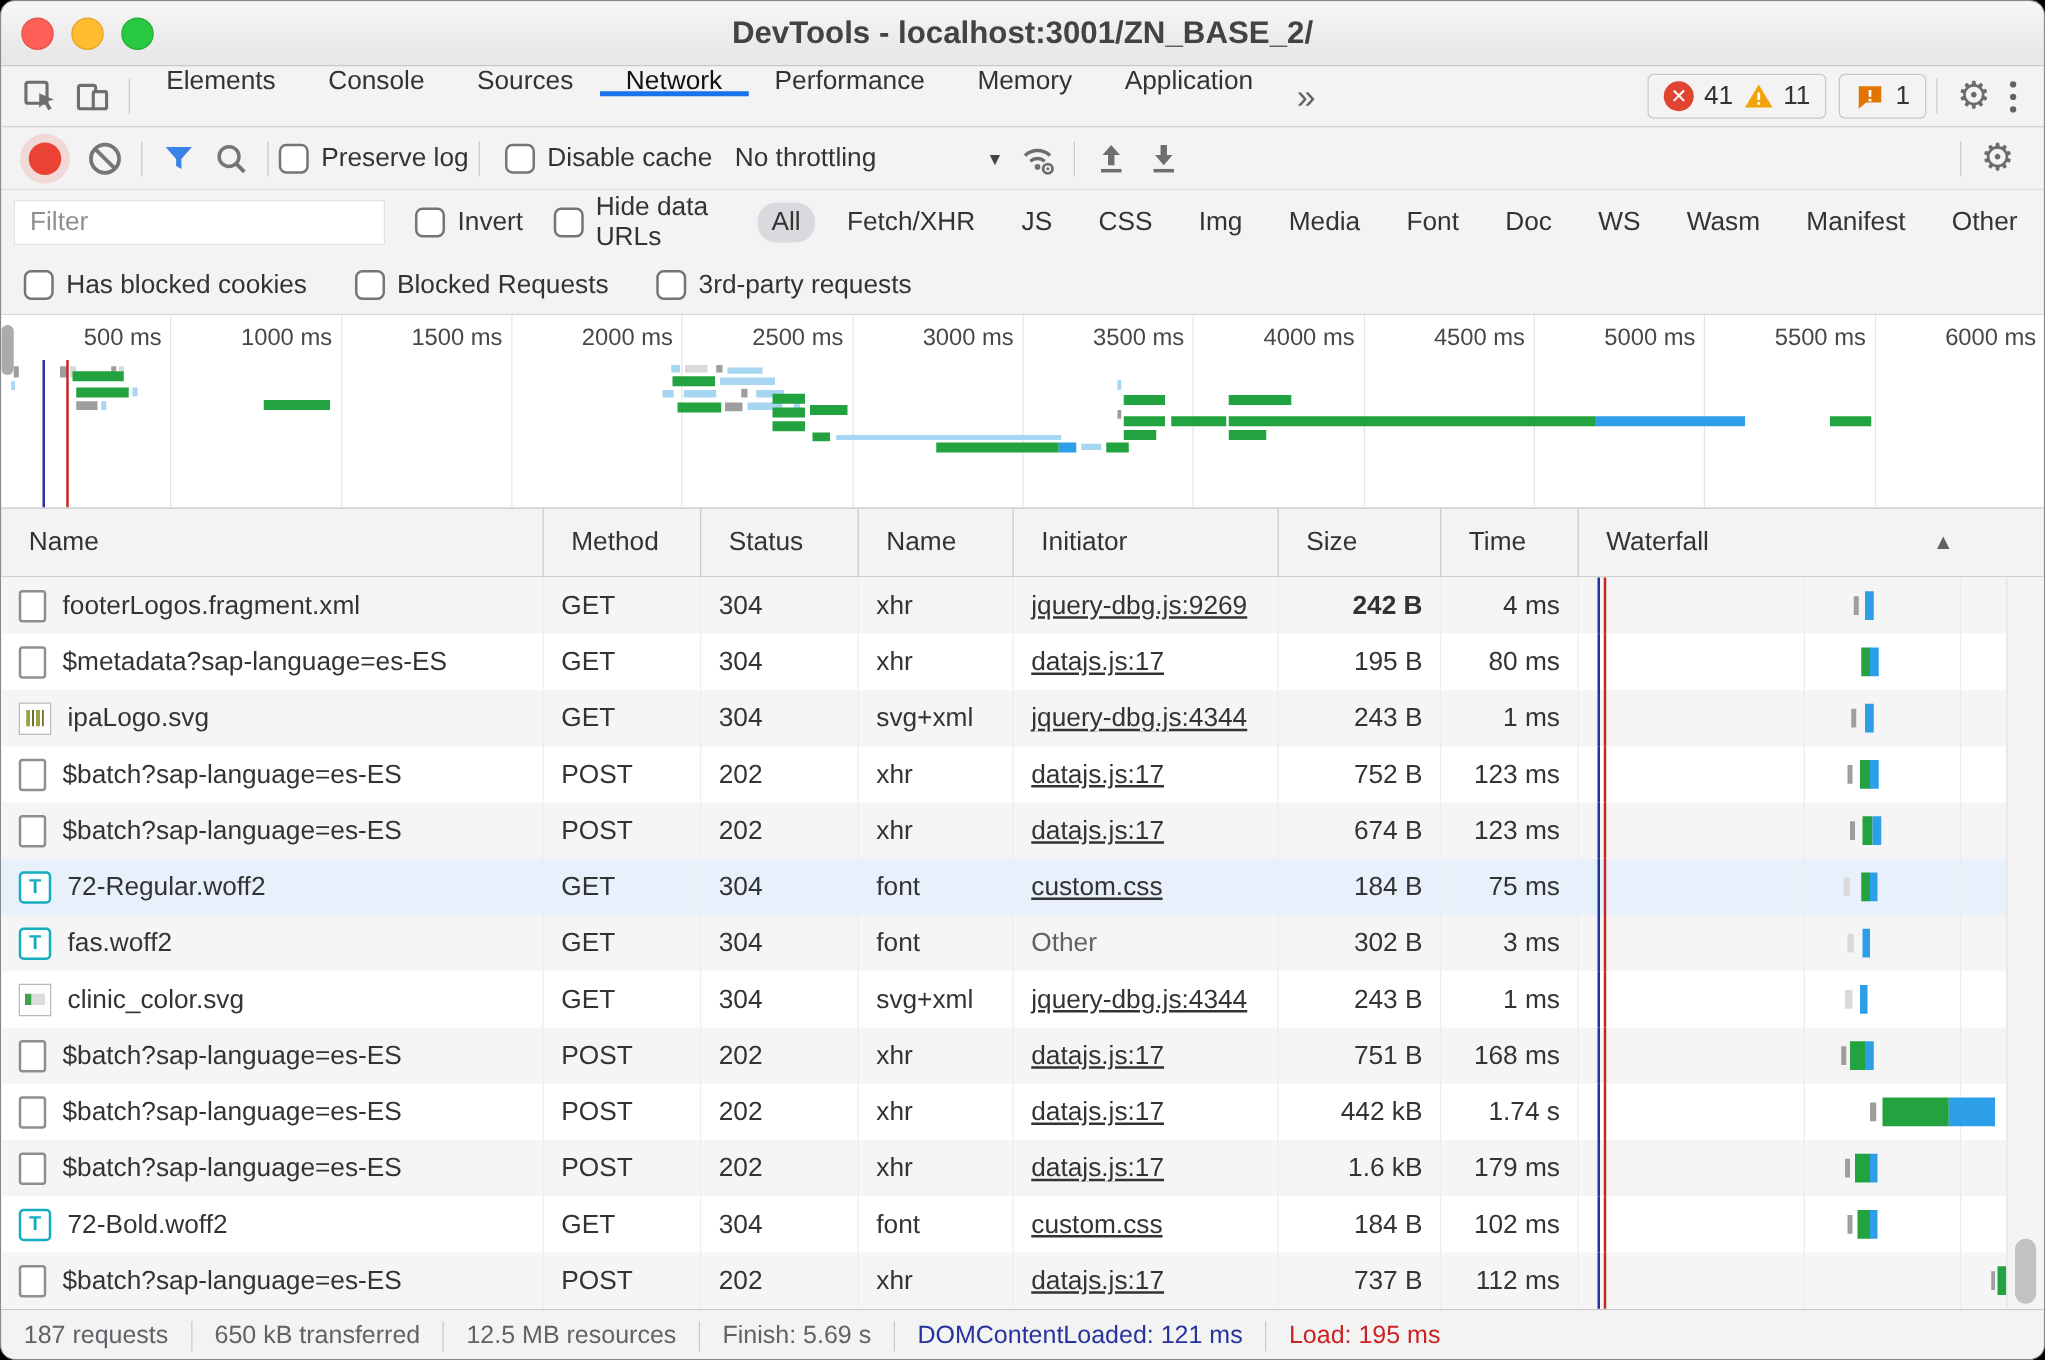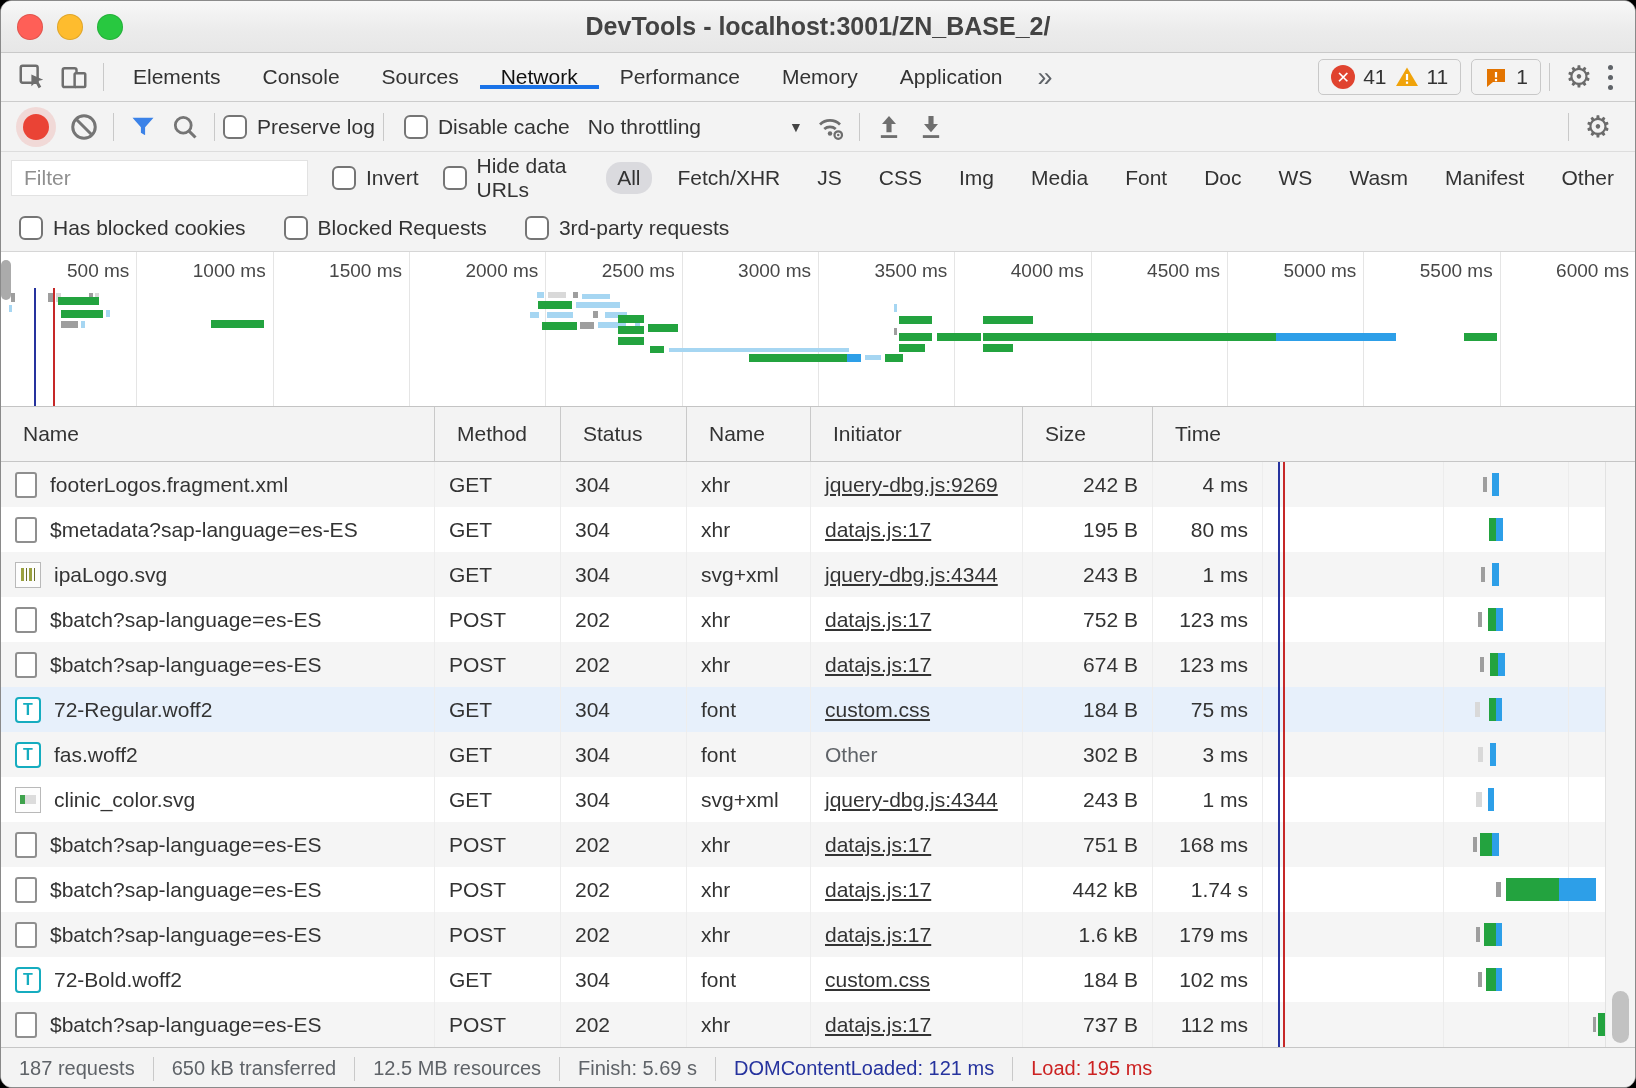--- a/index.html
+++ b/index.html
@@ -14,21 +14,21 @@
   .titlebar{height:52px;background:linear-gradient(#f7f7f7,#ebebeb 60%,#e7e7e7);border-bottom:1px solid #c9c9c9;display:flex;align-items:center;position:relative;}
   .traffic{display:flex;gap:14px;margin-left:16px;}
   .tl{width:26px;height:26px;border-radius:50%;box-shadow:inset 0 0 0 1px rgba(0,0,0,.12);}
   .tl.red{background:#ff5f57}.tl.yel{background:#febc2e}.tl.grn{background:#28c840}
   .title{position:absolute;left:0;right:0;text-align:center;font-size:25px;font-weight:bold;color:#434343;}
 
   
   .tabbar{height:49px;background:var(--chrome-bg);border-bottom:1px solid #ccc;display:flex;align-items:center;padding:0 14px 0 10px;}
   .iconbtn{width:42px;height:38px;display:flex;align-items:center;justify-content:center;flex:none;}
   .vsep{width:1px;height:28px;background:#c9c9c9;margin:0 8px;flex:none;}
-  .tabs{display:flex;align-items:center;height:100%;}
+  .tabs{display:flex;align-items:flex-start;height:100%;}
   .tab{display:flex;align-items:center;padding:0 21px;font-size:21px;color:#333;position:relative;}
   .tab.active{color:#111;}
   .tab.active:after{content:"";position:absolute;left:0;right:0;bottom:0;height:4px;background:var(--accent);}
   .chevrons{font-size:27px;color:#5f6368;padding:0 14px;}
   .badges{margin-left:auto;display:flex;align-items:center;gap:10px;}
   .badgebox{display:flex;align-items:center;gap:8px;border:1px solid #c8c8c8;border-radius:5px;height:36px;padding:0 12px;font-size:21px;color:#333;}
   .errdot{width:24px;height:24px;border-radius:50%;background:#E0432F;color:#fff;display:flex;align-items:center;justify-content:center;font-size:16px;font-weight:bold;}
   .kebab{display:flex;flex-direction:column;gap:5px;padding:0 8px;}
   .kebab i{width:5px;height:5px;border-radius:50%;background:#5f6368;}
   .gear{font-size:30px;color:#6b6b6b;line-height:1;}
@@ -373,35 +373,39 @@
       </div>
       <div class="hcell" style="width: 212px;">
         <span>Initiator</span>
       </div>
       <div class="hcell" style="width: 130px;">
         <span>Size</span>
       </div>
       <div class="hcell" style="width: 110px;">
         <span>Time</span>
       </div>
+      <div class="hcell">
+        <span>Waterfall</span>
+        <span class="sorticon">▲</span>
+      </div>
     </div>
 
   <div class="rows" id="rows">
       <div class="row stripe">
         <div class="cell namecell" style="width: 434px;">
           <span class="icon-doc"></span>
           <span>footerLogos.fragment.xml</span>
         </div>
         <div class="cell" style="width: 126px;">GET</div>
         <div class="cell" style="width: 126px;">304</div>
         <div class="cell" style="width: 124px;">xhr</div>
         <div class="cell" style="width: 212px;">
           <span class="link">jquery-dbg.js:9269</span>
         </div>
-        <div class="cell num" style="width: 130px;">242 B</div>
+        <div class="cell num" style="width: 130px; font-weight: bold;">242 B</div>
         <div class="cell num" style="width: 110px;">4 ms</div>
         <div class="wf">
           <div class="wfgrid" style="left: 180px;"></div>
           <div class="wfgrid" style="left: 305px;"></div>
           <div class="wfline" style="left: 15px; background: rgb(38, 51, 158);"></div>
           <div class="wfline" style="left: 20px; background: rgb(198, 40, 40);"></div>
           <div class="seg small" style="left: 220px; width: 4px; background: rgb(158, 158, 158);"></div>
           <div class="seg" style="left: 229px; width: 7px; background: rgb(45, 159, 232);"></div>
         </div>
       </div>

